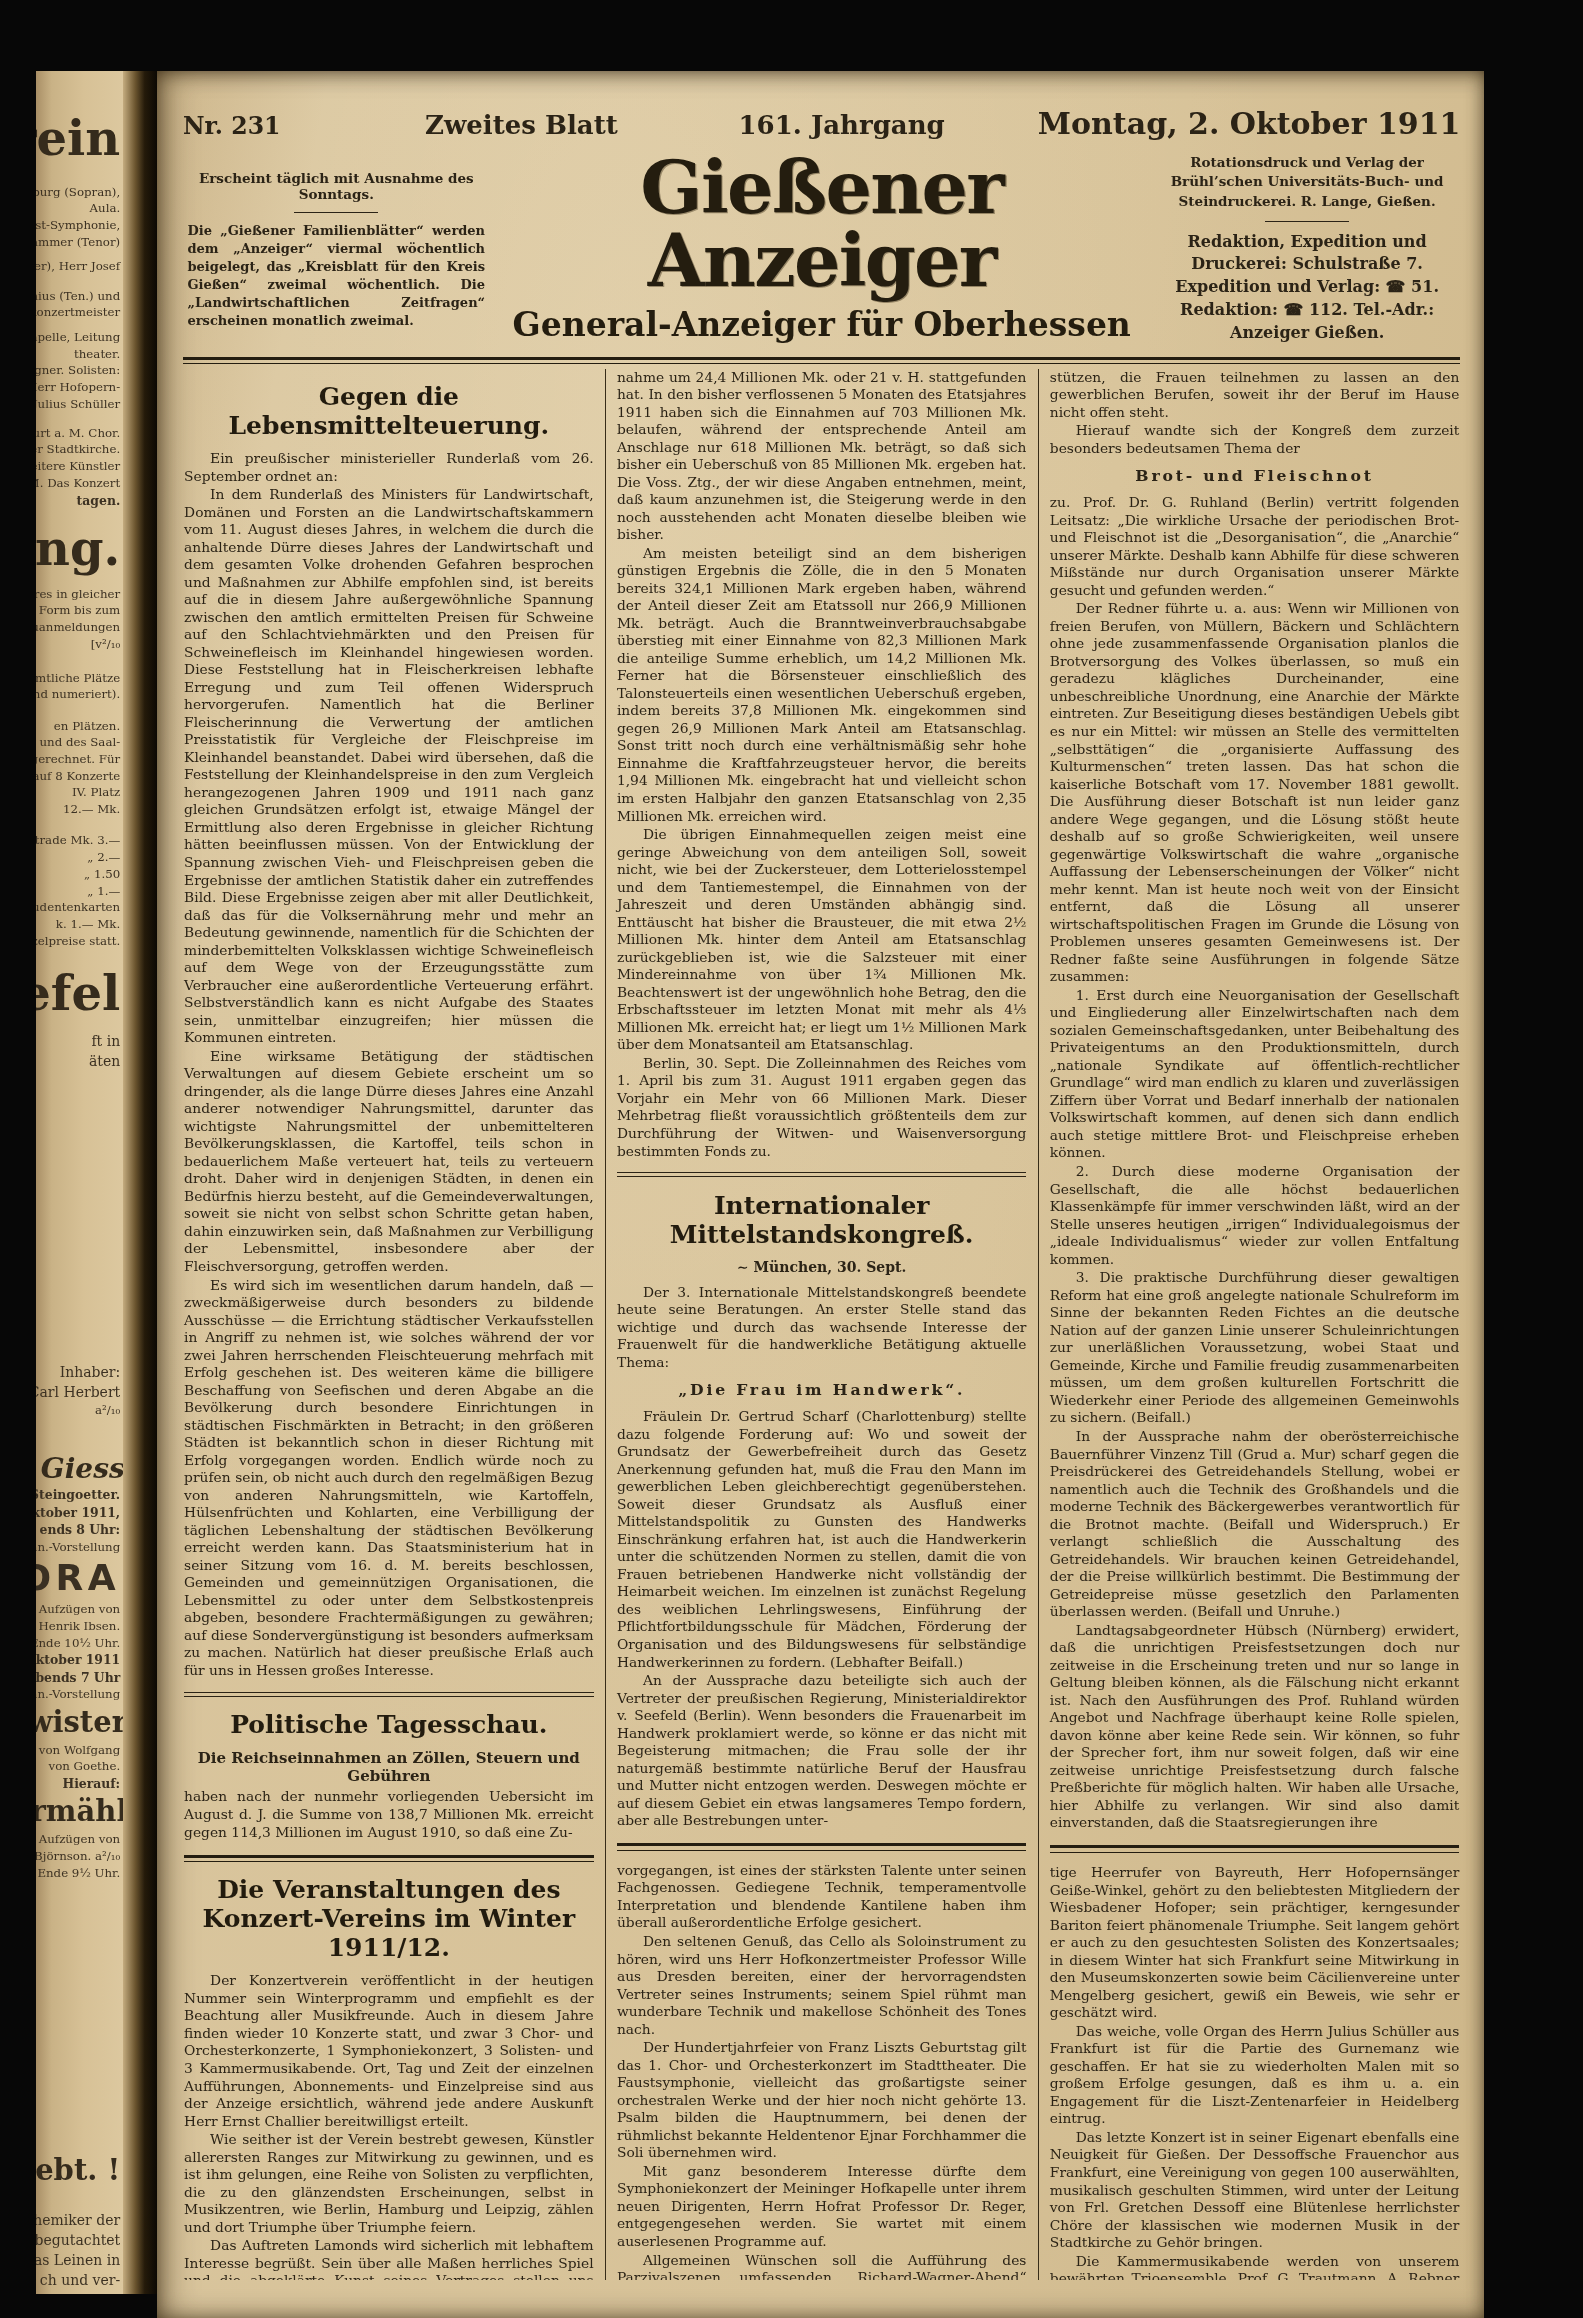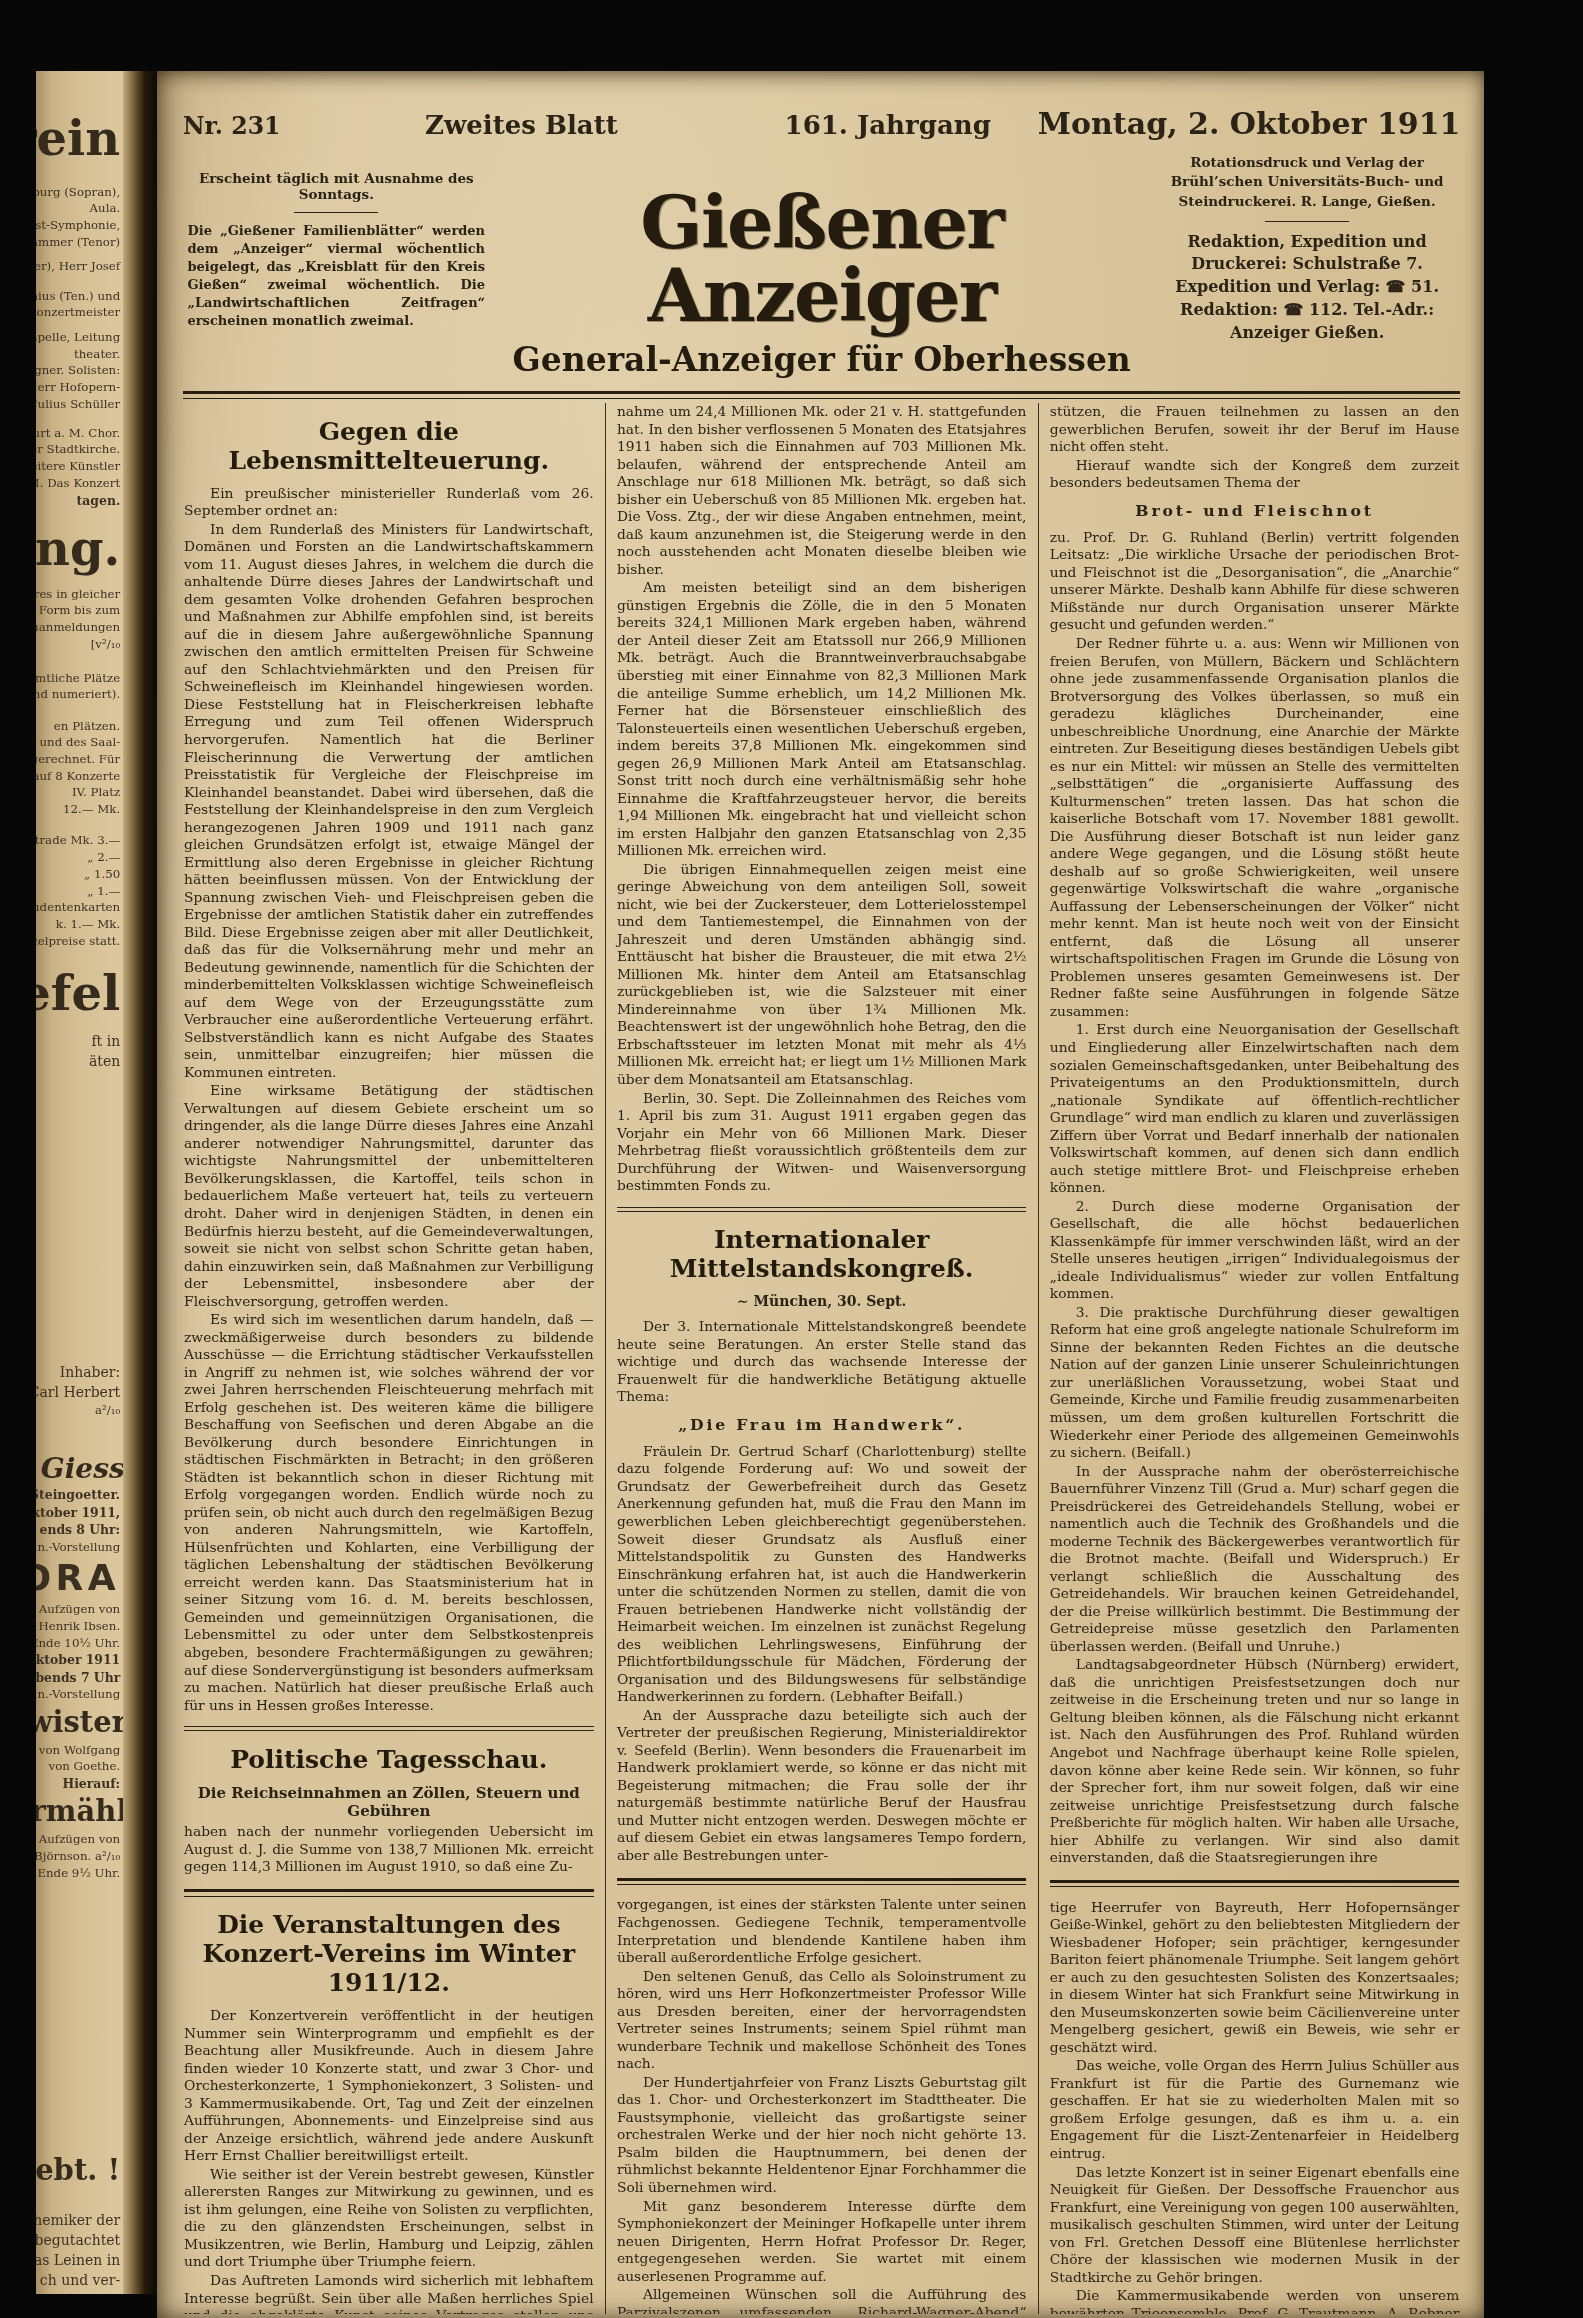--- a/index.html
+++ b/index.html
@@ -38,32 +38,32 @@
       inset -5.6px 0 19px -7.9px rgba(40,28,8,.55),
       inset 0 9px 25px -11.2px rgba(28,18,4,.65),
       inset 0 -11.2px 28px -14.6px rgba(28,18,4,.5);
     color:#2b2316;overflow:hidden;
   }
   .page-inner{padding:17px 23.6px 0 26px;}
   
   .header-row{display:flex;align-items:baseline;margin-top:18px;gap:28px;}
   .ed-num{width:14%;font-size:23.6px;font-weight:700;}
   .ed-label{width:24%;text-align:center;font-size:26px;font-weight:700;}
-  .vol{width:25%;text-align:right;font-size:26px;font-weight:700;}
+  .vol{width:25%;text-align:center;font-size:26px;font-weight:700;}
   .issue-date{width:37%;text-align:right;font-size:30px;font-weight:700;white-space:nowrap;}
   
   .masthead{display:flex;margin-top:10px;align-items:flex-start;}
   .m-left{width:24%;padding-top:19px;}
   .publish-note{text-align:center;font-weight:700;font-size:13.5px;}
   .m-rule{width:84px;border:none;border-top:1.7px solid #2b2316;margin:10px auto 9px;}
   .supplement-note{font-size:13px;text-align:justify;line-height:1.38;font-weight:700;padding:0 4.5px;}
   .m-center{width:52%;text-align:center;}
   .title{
     font-size:73px;font-weight:700;letter-spacing:-1.7px;line-height:1.0;
-    color:#241d0f;text-shadow:1.1px 0.6px 0 rgba(45,33,10,.4);margin-top:35px;
+    color:#241d0f;text-shadow:1.1px 0.6px 0 rgba(45,33,10,.4);
   }
   .subtitle{font-size:33px;font-weight:700;margin-top:7.9px;color:#241d0f;}
   .m-right{width:24%;padding-top:2.2px;text-align:center;}
   .publisher-note{font-size:13.5px;font-weight:600;line-height:1.42;}
   .contact-note{font-size:16px;font-weight:600;line-height:1.42;}
   .masthead-rule{margin-top:12.4px;border-top:3.9px solid #241d10;border-bottom:1.1px solid #241d10;height:3.4px;}
   
   .cols{display:flex;margin-top:4.5px;height:1911px;overflow:hidden;}
   .col{flex:1 1 0;overflow:hidden;padding:0 11.2px;}
   .col:first-child{padding-left:1.1px;}

